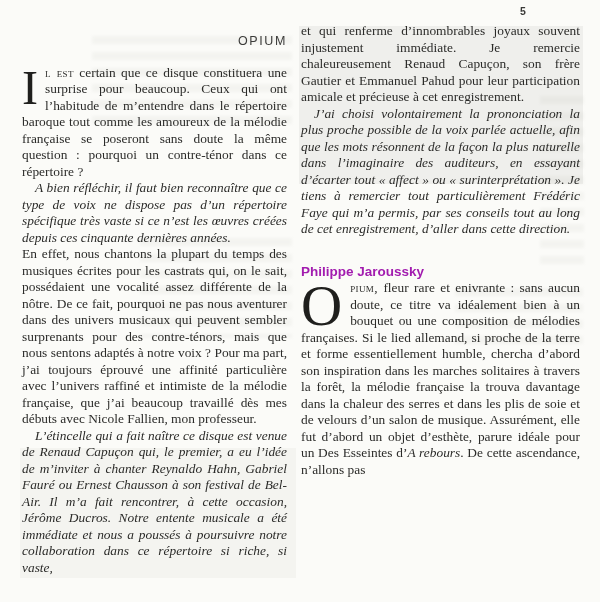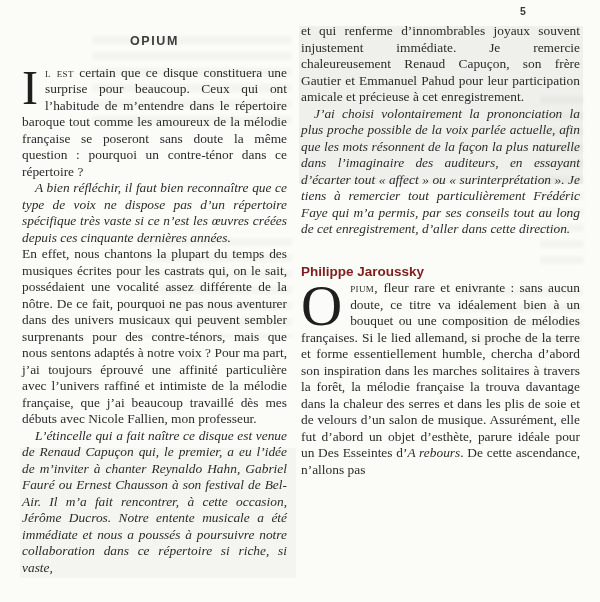--- a/index.html
+++ b/index.html
@@ -50,25 +50,25 @@
     line-height: 16.5px;
     text-align: justify;
     z-index: 2;
   }
   .col-left  { left: 22px;  top: 33px; width: 265px; }
   .col-right { left: 301px; top: 23px; width: 279px; }
 
   .sect-heading {
     font-family: "Liberation Sans", sans-serif;
     font-size: 12.5px;
-    font-weight: 700;
+    font-weight: 400;
     letter-spacing: 1.6px;
     color: #3c3c3a;
     margin: 0 0 15px 0;
-    text-align: center;
+    text-align: right;
   }
   .heading-melodies { margin-top: 63px; margin-bottom: 21px; }
 
   p { margin: 0; }
   p.indent { text-indent: 13px; font-style: italic; }
 
   .dropcap {
     float: left;
     font-size: 48px;
     line-height: 40px;
@@ -80,21 +80,21 @@
     line-height: 46px;
     padding: 3px 8px 0 0;
   }
   .sc { font-variant: small-caps; letter-spacing: 0.4px; margin-top: 32px; }
   .it { font-style: italic; }
 
   .signature {
     font-family: "Liberation Sans", sans-serif;
     font-weight: bold;
     font-size: 13.5px;
-    color: #7f1d1d;
+    color: #a21caf;
     margin-top: 26px;
     text-align: left;
   }
 </style>
 </head>
 <body>
 
 <div class="page">
 
   <div class="ghost-panel" style="left:299px; top:26px; width:284px; height:158px;"></div>

